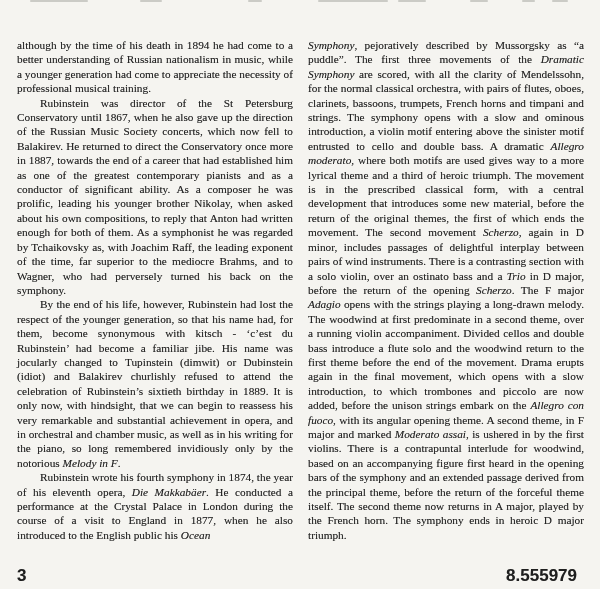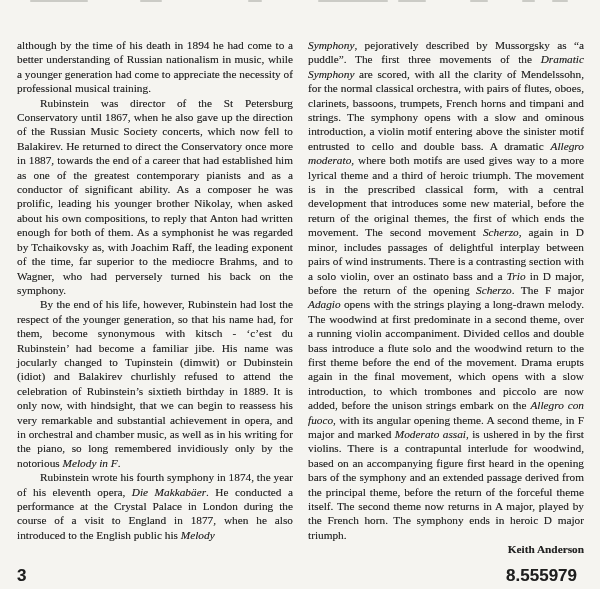--- a/index.html
+++ b/index.html
@@ -68,22 +68,21 @@
 <div class="top-artifact" style="left:318px; width:70px;"></div>
 <div class="top-artifact" style="left:398px; width:28px;"></div>
 <div class="top-artifact" style="left:470px; width:18px;"></div>
 <div class="top-artifact" style="left:522px; width:13px;"></div>
 <div class="top-artifact" style="left:552px; width:16px;"></div>
 
 <div class="column column-left">
   <p>although by the time of his death in 1894 he had come to a better understanding of Russian nationalism in music, while a younger generation had come to appreciate the necessity of professional musical training.</p>
   <p class="indent">Rubinstein was director of the St Petersburg Conservatory until 1867, when he also gave up the direction of the Russian Music Society concerts, which now fell to Balakirev. He returned to direct the Conservatory once more in 1887, towards the end of a career that had established him as one of the greatest contemporary pianists and as a conductor of significant ability. As a composer he was prolific, leading his younger brother Nikolay, when asked about his own compositions, to reply that Anton had written enough for both of them. As a symphonist he was regarded by Tchaikovsky as, with Joachim Raff, the leading exponent of the time, far superior to the mediocre Brahms, and to Wagner, who had perversely turned his back on the symphony.</p>
   <p class="indent">By the end of his life, however, Rubinstein had lost the respect of the younger generation, so that his name had, for them, become synonymous with kitsch - ‘c’est du Rubinstein’ had become a familiar jibe. His name was jocularly changed to Tupinstein (dimwit) or Dubinstein (idiot) and Balakirev churlishly refused to attend the celebration of Rubinstein’s sixtieth birthday in 1889. It is only now, with hindsight, that we can begin to reassess his very remarkable and substantial achievement in opera, and in orchestral and chamber music, as well as in his writing for the piano, so long remembered invidiously only by the notorious <i>Melody in F</i>.</p>
-  <p class="indent">Rubinstein wrote his fourth symphony in 1874, the year of his eleventh opera, <i>Die Makkabäer</i>. He conducted a performance at the Crystal Palace in London during the course of a visit to England in 1877, when he also introduced to the English public his <i>Melody</i></p>
+  <p class="indent">Rubinstein wrote his fourth symphony in 1874, the year of his eleventh opera, <i>Die Makkabäer</i>. He conducted a performance at the Crystal Palace in London during the course of a visit to England in 1877, when he also introduced to the English public his <i>Ocean</i></p>
 </div>
 
 <div class="column column-right">
   <p><i>Symphony</i>, pejoratively described by Mussorgsky as “a puddle”. The first three movements of the <i>Dramatic Symphony</i> are scored, with all the clarity of Mendelssohn, for the normal classical orchestra, with pairs of flutes, oboes, clarinets, bassoons, trumpets, French horns and timpani and strings. The symphony opens with a slow and ominous introduction, a violin motif entering above the sinister motif entrusted to cello and double bass. A dramatic <i>Allegro moderato</i>, where both motifs are used gives way to a more lyrical theme and a third of heroic triumph. The movement is in the prescribed classical form, with a central development that introduces some new material, before the return of the original themes, the first of which ends the movement. The second movement <i>Scherzo</i>, again in D minor, includes passages of delightful interplay between pairs of wind instruments. There is a contrasting section with a solo violin, over an ostinato bass and a <i>Trio</i> in D major, before the return of the opening <i>Scherzo</i>. The F major <i>Adagio</i> opens with the strings playing a long-drawn melody. The woodwind at first predominate in a second theme, over a running violin accompaniment. Divided cellos and double bass introduce a flute solo and the woodwind return to the first theme before the end of the movement. Drama erupts again in the final movement, which opens with a slow introduction, to which trombones and piccolo are now added, before the unison strings embark on the <i>Allegro con fuoco</i>, with its angular opening theme. A second theme, in F major and marked <i>Moderato assai</i>, is ushered in by the first violins. There is a contrapuntal interlude for woodwind, based on an accompanying figure first heard in the opening bars of the symphony and an extended passage derived from the principal theme, before the return of the forceful theme itself. The second theme now returns in A major, played by the French horn. The symphony ends in heroic D major triumph.</p>
-  <p class="author-credit">Keith Anderson</p>
 </div>
 
 <div class="footer-num footer-page">3</div>
 <div class="footer-num footer-catalog">8.555979</div>
 
 </body></html>

